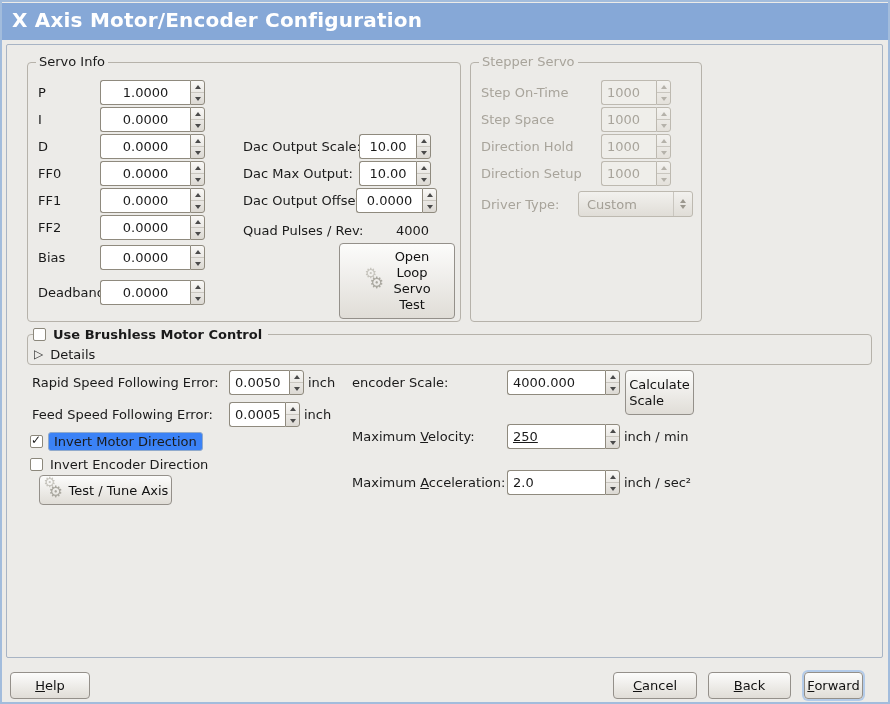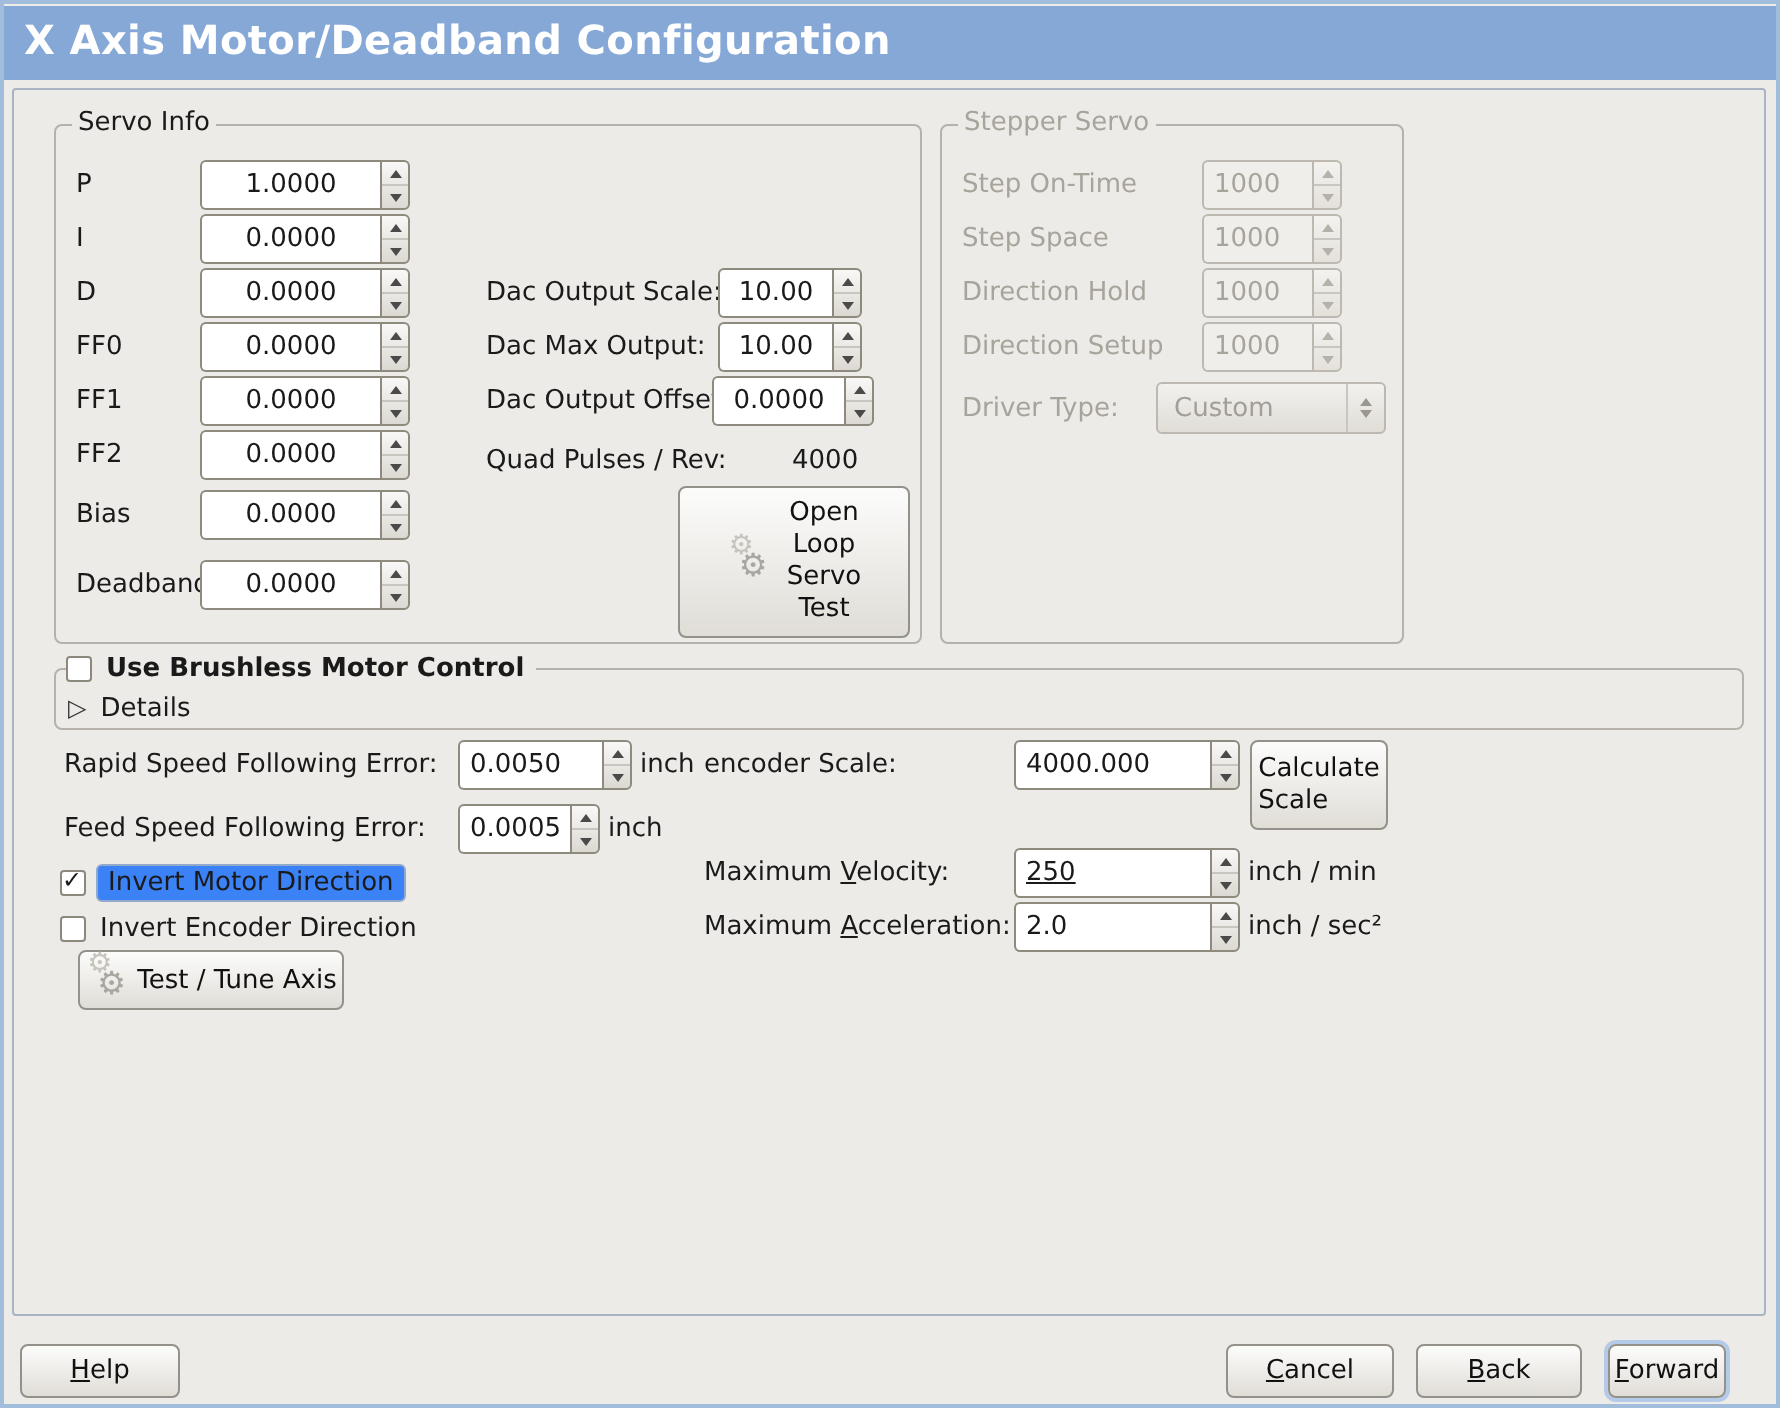--- a/index.html
+++ b/index.html
@@ -63,21 +63,21 @@
   .bold{font-weight:bold;}
   .unit{margin-left:4px;}
   .cb-row{position:absolute;display:flex;align-items:center;background:#ECEBE8;padding:0 6px 0 0;}
 </style>
 </head>
 <body>
 
 <div id="window">
 
   <div class="banner">
-    <div class="title">X Axis Motor/Deadband Configuration</div>
+    <div class="title">X Axis Motor/Encoder Configuration</div>
   </div>
 
   <div class="panel"></div>
 
   <div class="gframe" style="left:25px;top:60px;width:432px;height:258px;">
     <span class="gframe-label">Servo Info</span>
 
     <div class="frow" style="left:10px;top:17px;">
       <span class="flabel" style="width:62px;">P</span>
       <div class="spin">
@@ -328,21 +328,21 @@
     </div>
     <div class="frow" style="left:6px;top:11px;height:16px;">
       <span class="exp-tri">▷</span>
       <span>Details</span>
     </div>
   </div>
 
   <div class="frow" style="left:30px;top:368px;">
     <span class="flabel" style="width:197px;">Rapid Speed Following Error:</span>
     <div class="spin">
-      <input style="width: 72px;" readonly="" value="0.0050">
+      <input style="width: 60px;" readonly="" value="0.0050">
       <div class="sbtns">
         <div class="sb">
             <i class="tri tri-up"></i>
           </div>
         <div class="sb sb2">
             <i class="tri tri-dn"></i>
           </div>
       </div>
     </div>
     <span class="unit">inch</span>
@@ -407,21 +407,21 @@
         <div class="sb">
             <i class="tri tri-up"></i>
           </div>
         <div class="sb sb2">
             <i class="tri tri-dn"></i>
           </div>
       </div>
     </div>
     <span class="unit">inch / min</span>
   </div>
-  <div class="frow" style="left:350px;top:449px;align-items:center;">
+  <div class="frow" style="left:350px;top:468px;align-items:center;">
     <span class="flabel" style="width:155px;"><span>Maximum </span><span class="mn">A</span><span>cceleration:</span></span>
     <div class="spin">
       <input style="width: 98px;" readonly="" value="2.0">
       <div class="sbtns">
         <div class="sb">
             <i class="tri tri-up"></i>
           </div>
         <div class="sb sb2">
             <i class="tri tri-dn"></i>
           </div>

